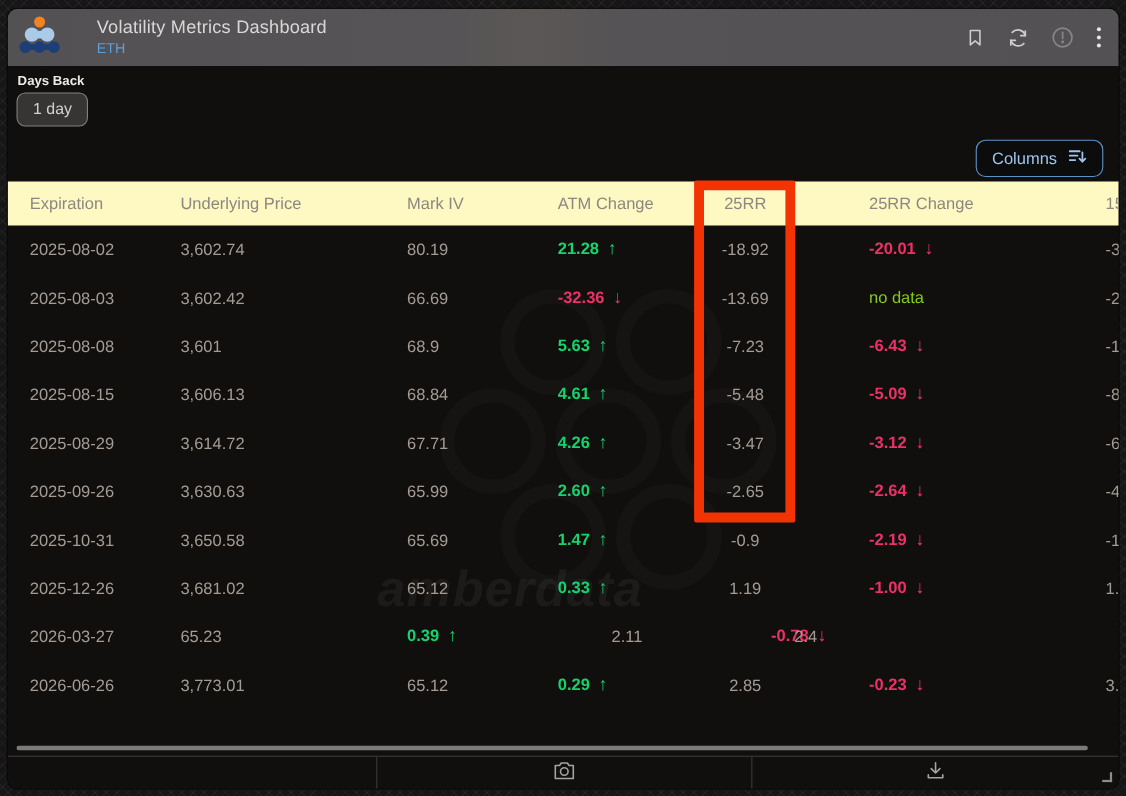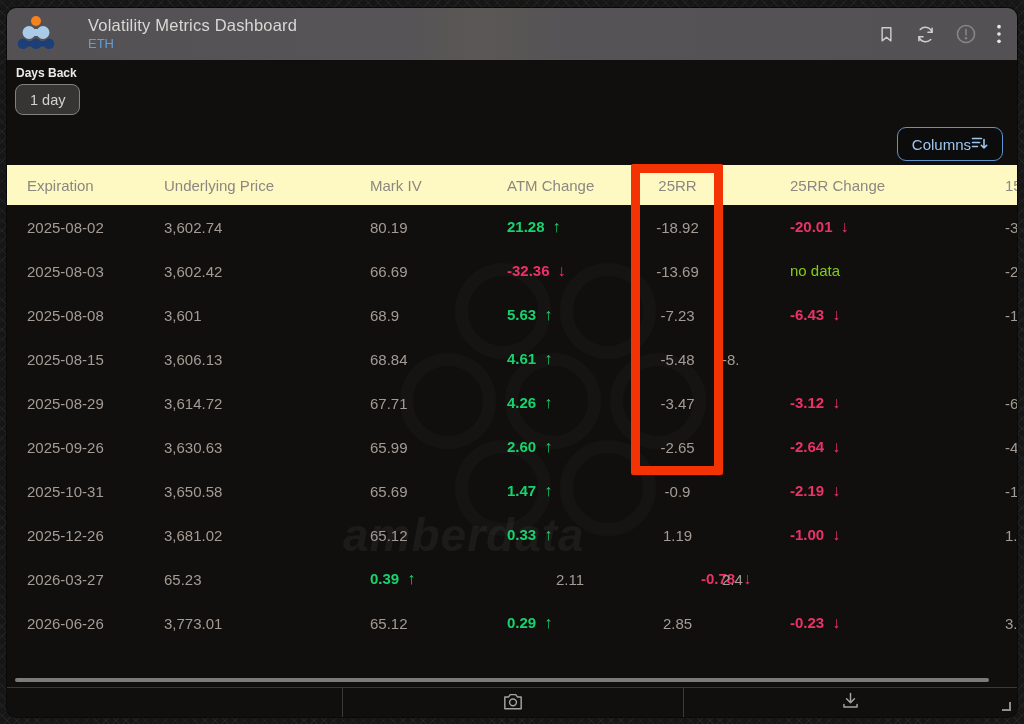--- a/index.html
+++ b/index.html
@@ -36,21 +36,21 @@
   
   .filter-label{position:absolute;left:9px;top:58px;font-size:12px;font-weight:bold;color:#eceae8;}
   .filter-chip{
     position:absolute;left:8px;top:76px;height:31px;padding:0 14px;
     border:1px solid #83817f;border-radius:8px;background:#373533;
     color:#d3d1cf;font-size:14.5px;display:flex;align-items:center;cursor:pointer;
   }
   .columns-btn{
     position:absolute;right:14px;top:119px;height:34px;padding:0 14px;
     border:1.5px solid #5f93c8;border-radius:9px;background:rgba(8,9,11,.35);
-    color:var(--accent);font-size:15px;display:flex;align-items:center;cursor:pointer;
+    color:var(--accent);font-size:15px;display:flex;align-items:center;gap:10px;cursor:pointer;
   }
   
   .table{position:absolute;left:0;top:157px;right:0;z-index:2;}
   .grid-row{
     display:grid;grid-template-columns:137px 206px 137px 126px 89px 283px 80px;
     padding-left:20px;align-items:center;font-size:15px;
   }
   .thead{height:40px;background:#fef9c3;color:#8d8781;}
   .tr{height:44px;color:#a49c94;}
   .c-rr{text-align:center;}
@@ -200,20 +200,21 @@
     <div class="c-rrc neg"><span class="val">-6.43</span><span class="arrow">↓</span></div>
     <div class="c-last">-12</div>
   </div>
 
   <div class="grid-row tr">
     <div class="c-exp">2025-08-15</div>
     <div class="c-und">3,606.13</div>
     <div class="c-iv">68.84</div>
     <div class="c-atm pos"><span class="val">4.61</span><span class="arrow">↑</span></div>
     <div class="c-rr">-5.48</div>
+    <div class="c-rrc neg"><span class="val">-5.09</span><span class="arrow">↓</span></div>
     <div class="c-last">-8.</div>
   </div>
 
   <div class="grid-row tr">
     <div class="c-exp">2025-08-29</div>
     <div class="c-und">3,614.72</div>
     <div class="c-iv">67.71</div>
     <div class="c-atm pos"><span class="val">4.26</span><span class="arrow">↑</span></div>
     <div class="c-rr">-3.47</div>
     <div class="c-rrc neg"><span class="val">-3.12</span><span class="arrow">↓</span></div>

